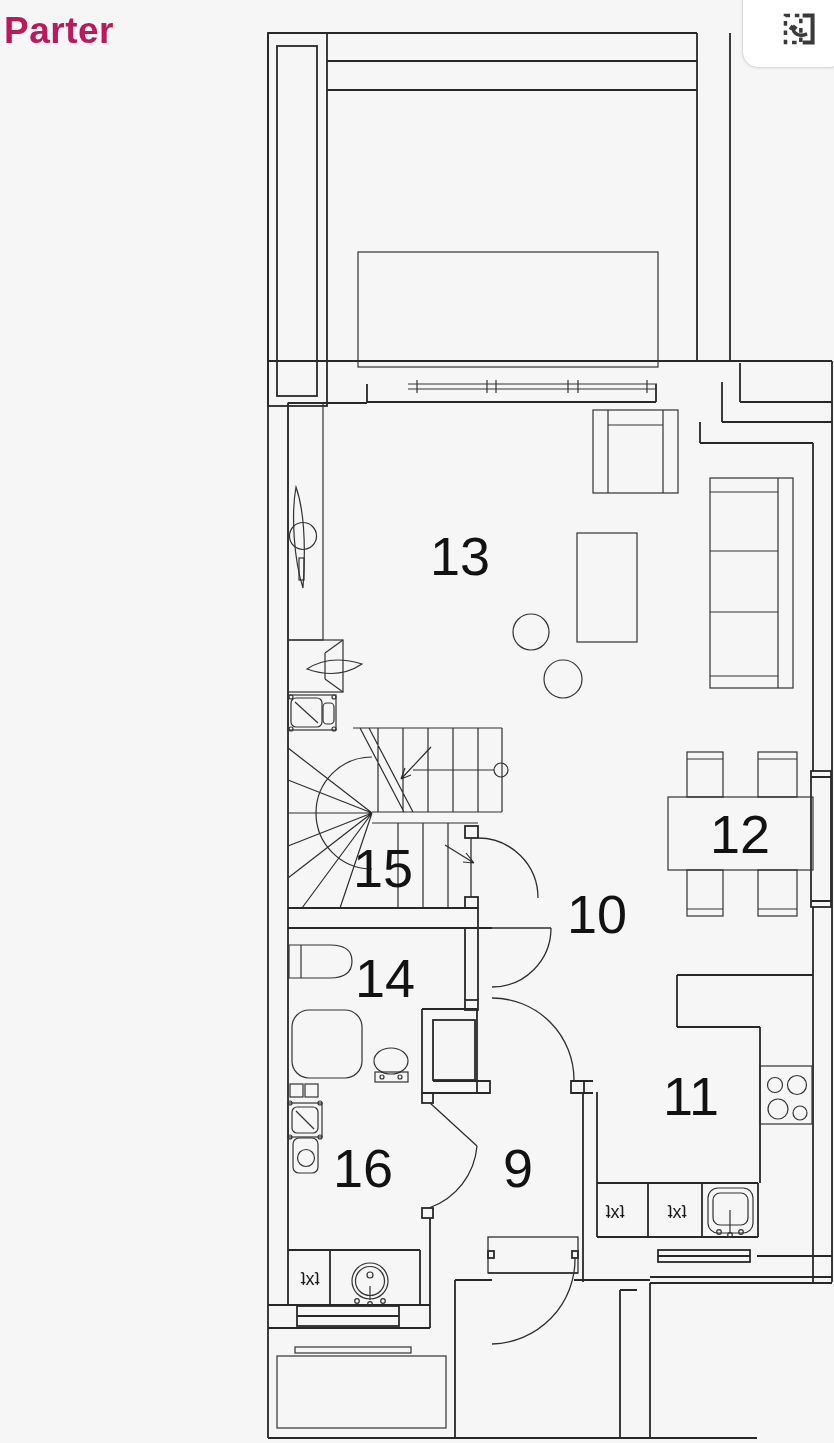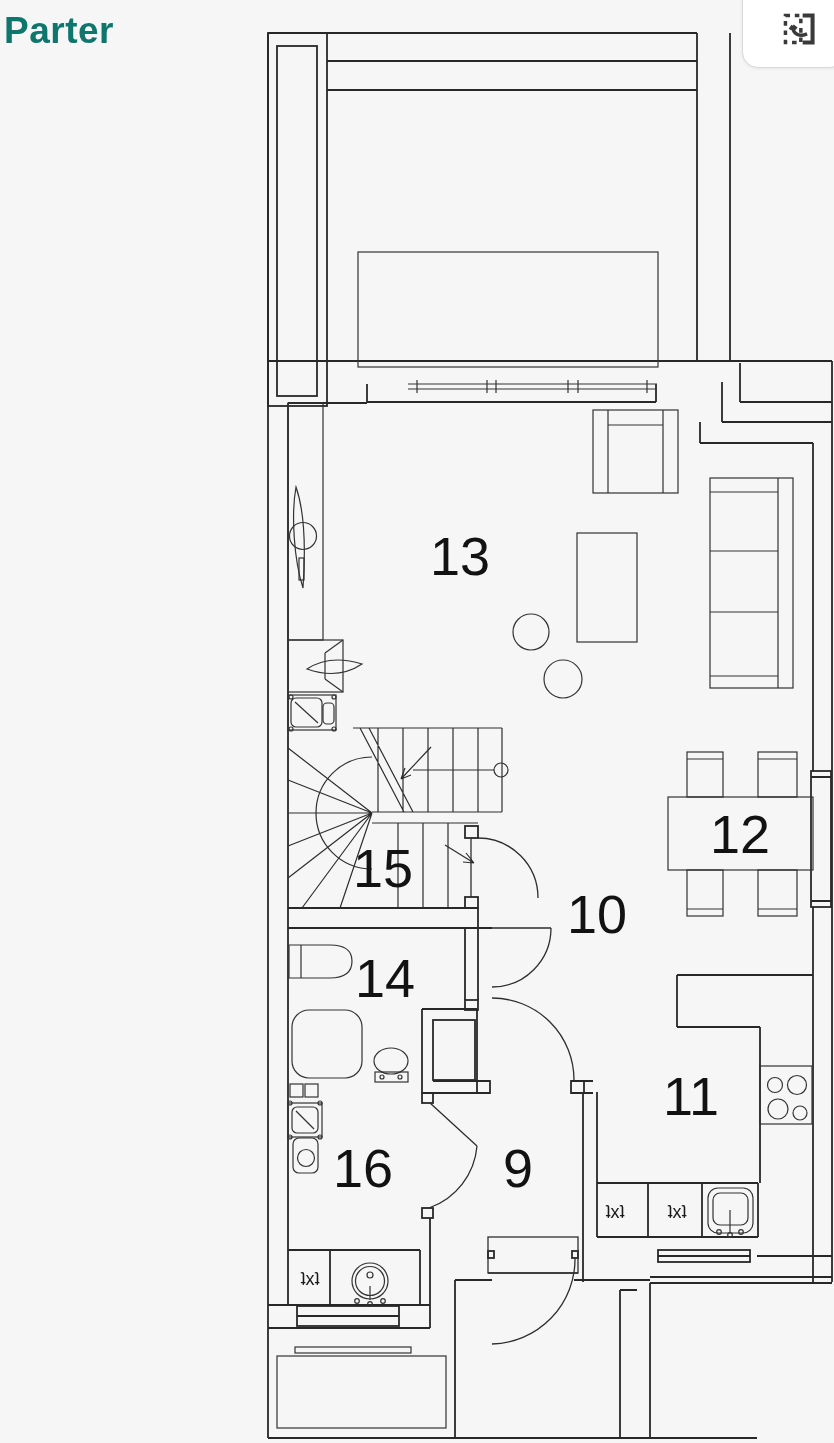--- a/index.html
+++ b/index.html
@@ -2,21 +2,21 @@
 <html><head>
 <meta charset="utf-8">
 <style>
   html,body{margin:0;padding:0;}
   body{
     width:834px;height:1443px;position:relative;overflow:hidden;
     background:#f6f6f7;font-family:"Liberation Sans",sans-serif;
   }
   .page-title{
     position:absolute;left:4px;top:10px;margin:0;
-    font-size:37px;font-weight:700;color:#0f766e;letter-spacing:.5px;
+    font-size:37px;font-weight:700;color:#be185d;letter-spacing:.5px;
   }
   .tool-card{
     position:absolute;top:-18px;right:-12px;width:104px;height:86px;
     background:#ffffff;border:1px solid #d9d9d9;border-radius:16px;
     box-shadow:0 1px 3px rgba(0,0,0,.07);
     display:flex;align-items:flex-end;justify-content:flex-start;
     padding:0 0 12px 34px;box-sizing:border-box;cursor:pointer;
   }
   .plan-svg{position:absolute;left:0;top:0;}
   text.room-label{font-family:"Liberation Sans",sans-serif;font-size:54px;fill:#121212;}

